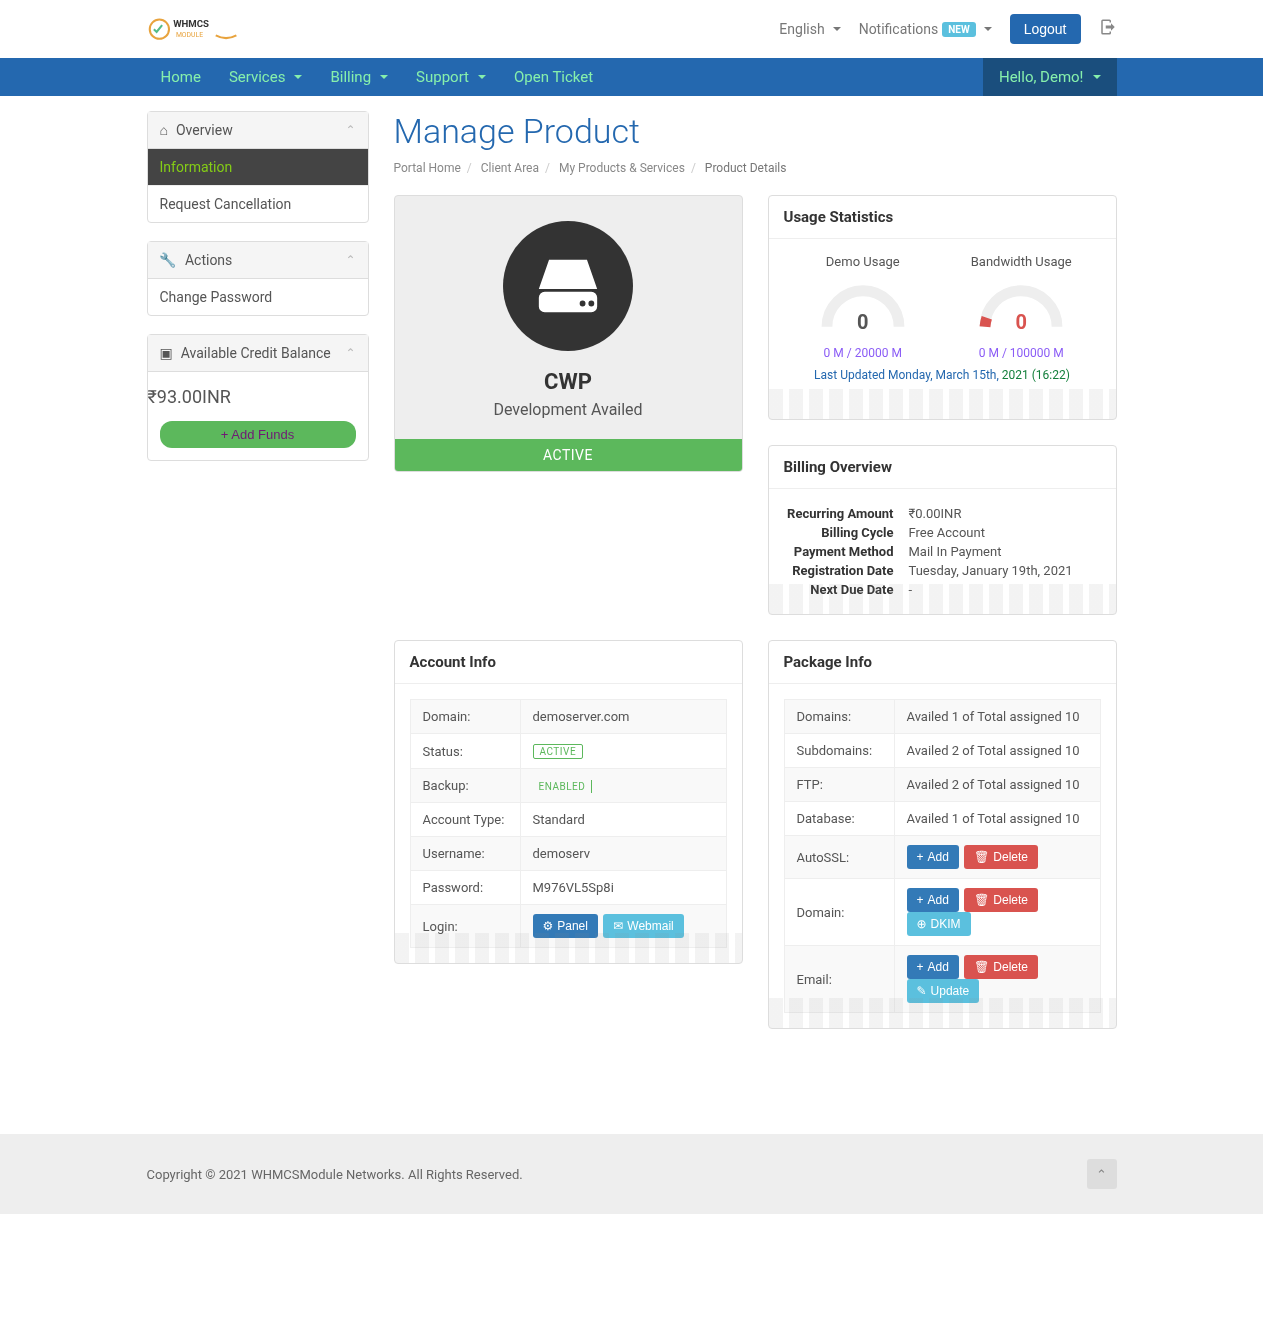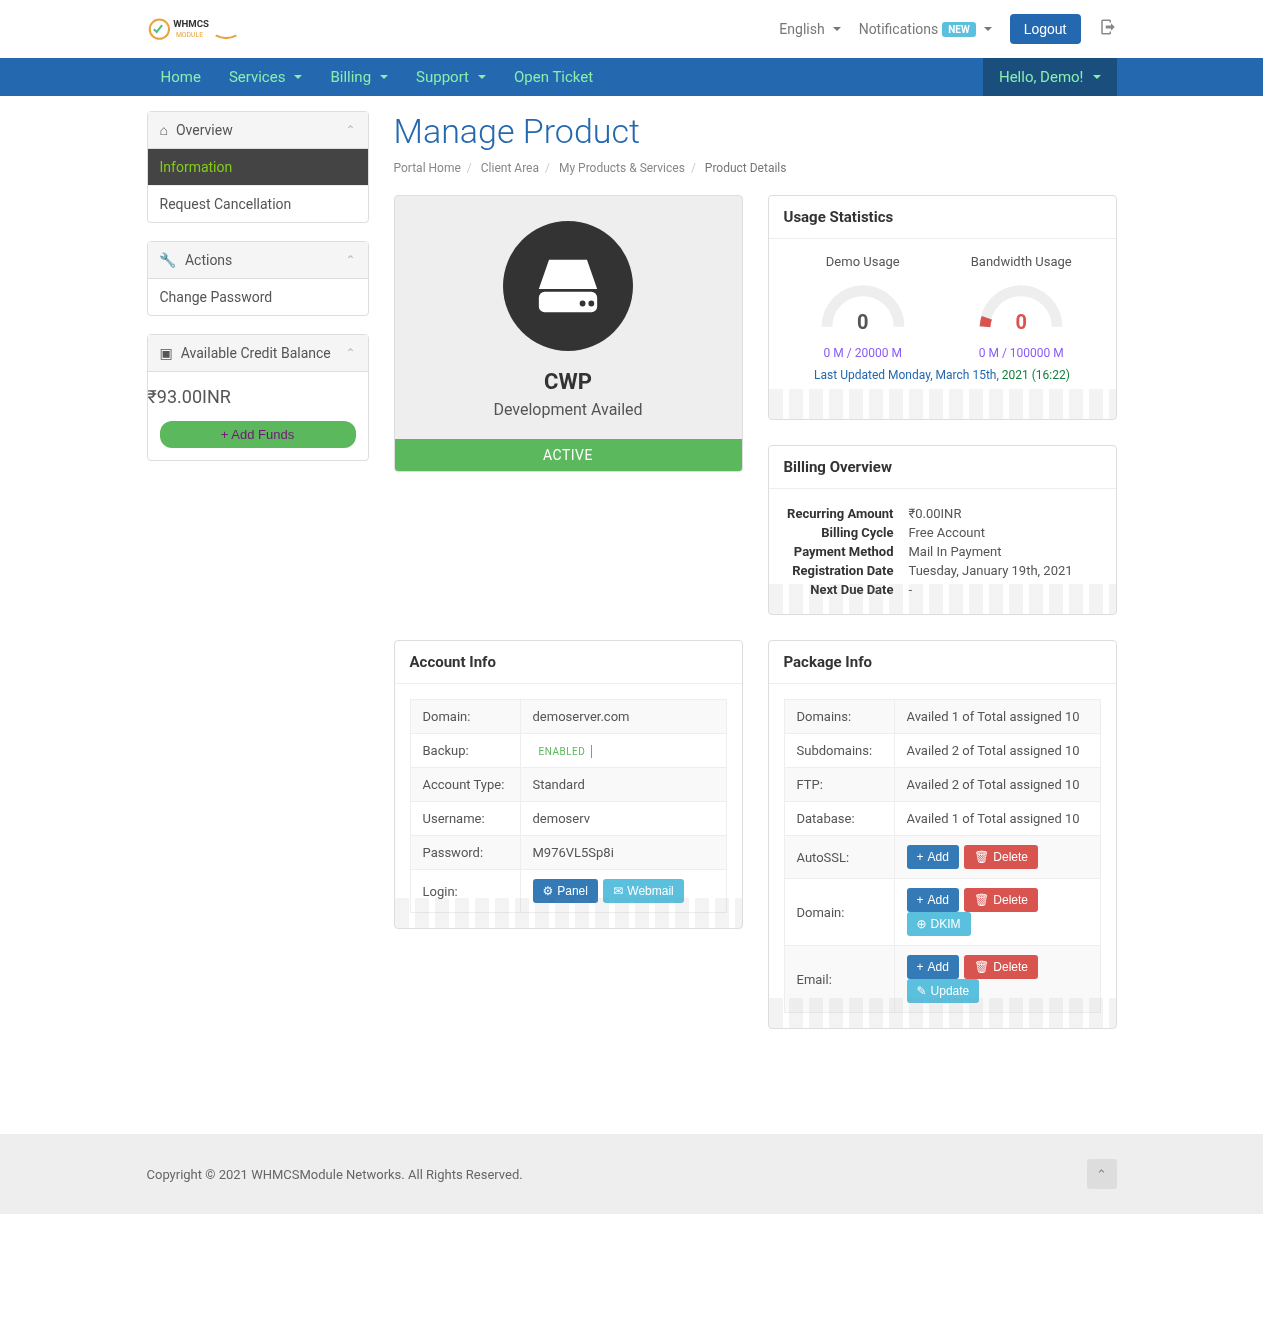--- a/index.html
+++ b/index.html
@@ -287,20 +287,24 @@
         <div class="card">
           <div class="card-header">Account Info</div>
           <div class="card-body">
             <table class="info-table">
               <tbody>
                   <tr>
                     <td>Domain:</td>
                     <td>demoserver.com</td>
                   </tr>
               <tr>
+                    <td>Status:</td>
+                    <td><span class="tag-active">ACTIVE</span></td>
+                  </tr>
+              <tr>
                     <td>Backup:</td>
                     <td><span class="tag-enabled">ENABLED</span></td>
                   </tr>
               <tr>
                     <td>Account Type:</td>
                     <td>Standard</td>
                   </tr>
               <tr>
                     <td>Username:</td>
                     <td>demoserv</td>

